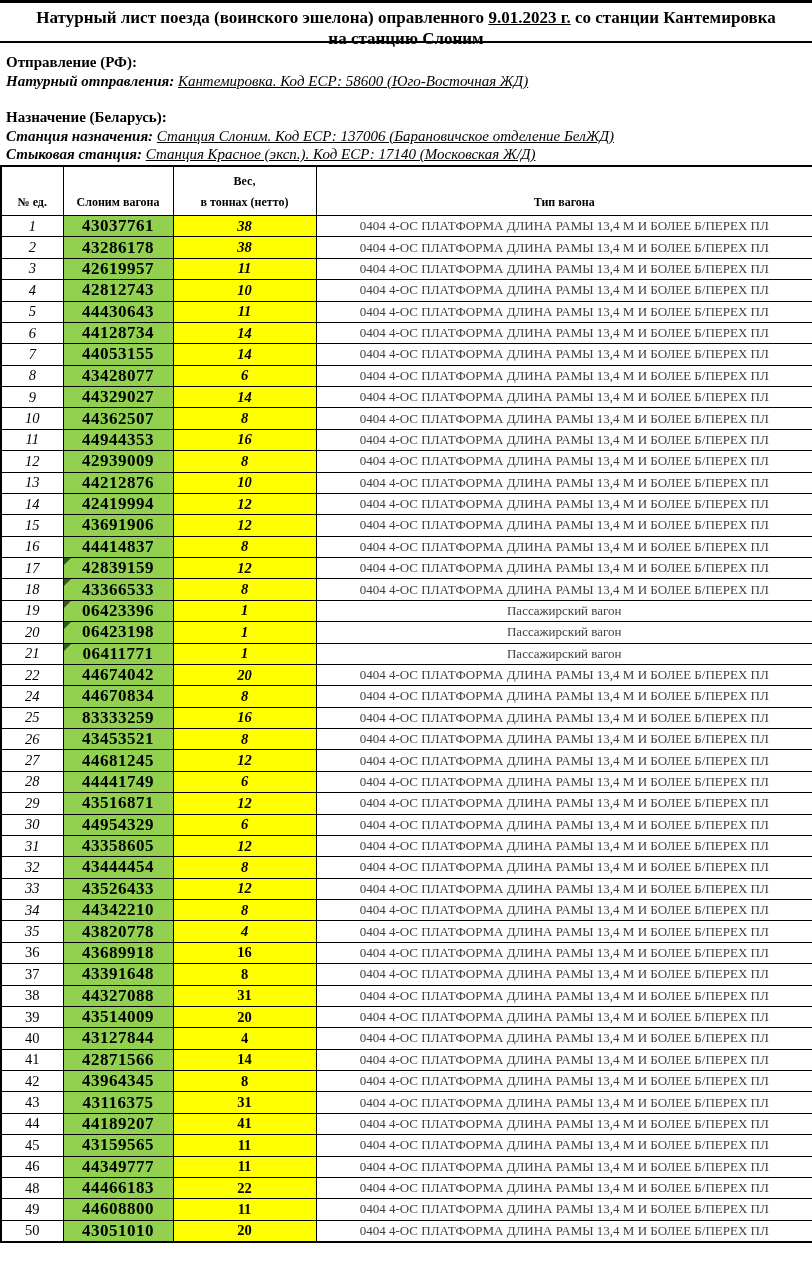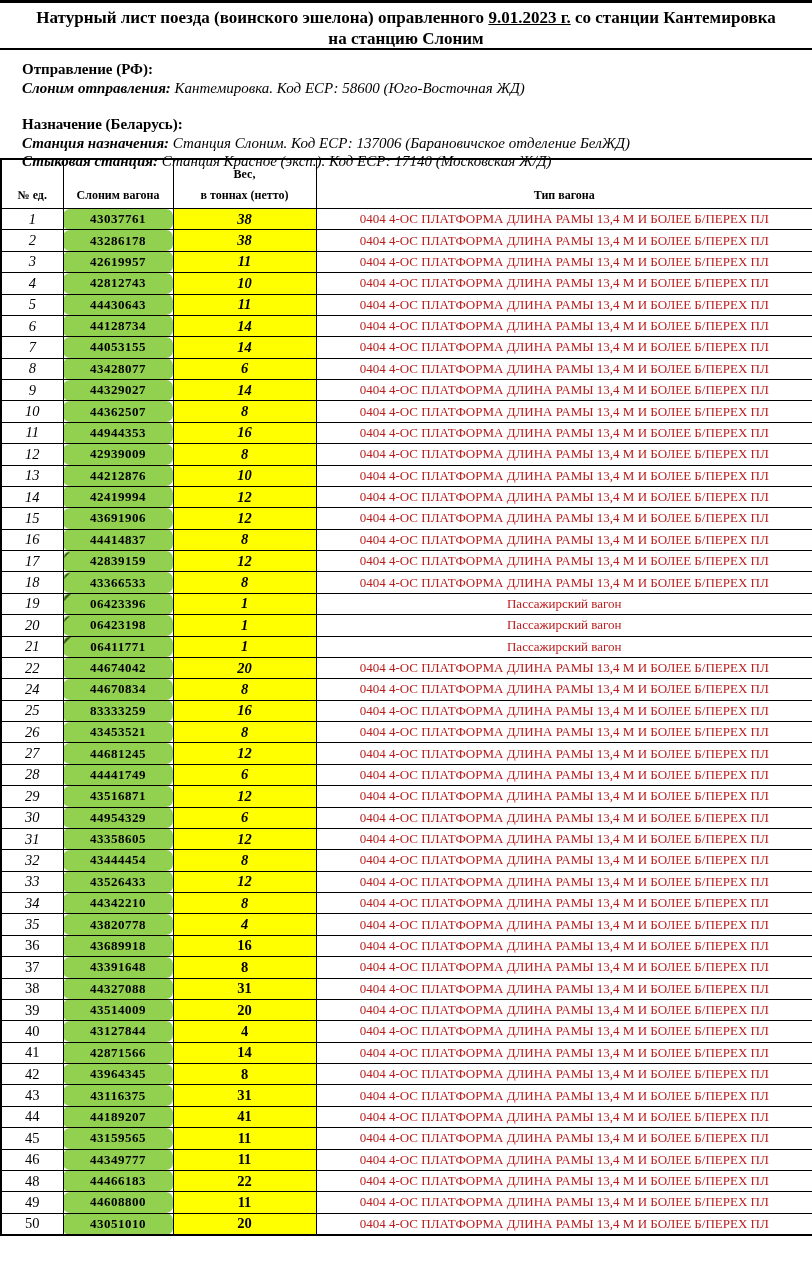--- a/index.html
+++ b/index.html
@@ -9,43 +9,42 @@
     height: 1280px;
     background: #ffffff;
     color: #000;
     font-family: "Liberation Serif", "DejaVu Serif", serif;
     overflow: hidden;
     box-sizing: border-box;
   }
   
   .title-block {
     box-sizing: border-box;
-    height: 50px;
+    height: 43px;
     border-top: 3px solid #000;
     border-bottom: 2px solid #000;
     text-align: center;
     font-weight: bold;
     font-size: 17px;
     line-height: 21px;
     padding: 4px 28px 0 28px;
   }
   .title-block .date-underline { text-decoration: underline; }
   
   .info {
     box-sizing: border-box;
-    height: 108px;
+    height: 122px;
     padding: 10px 6px 0 6px;
     font-size: 15px;
-    margin-left: 16px;
   }
   .info p { margin: 0; line-height: 18.5px; white-space: nowrap; }
   .info .spacer { height: 18px; }
   .b  { font-weight: bold; }
   .bi { font-weight: bold; font-style: italic; }
-  .i  { font-style: italic; }
+  .i  { font-style: italic; text-decoration: underline; }
   
   table.wagon-table {
     border-collapse: collapse;
     table-layout: fixed;
     width: 812px;
     border: 2px solid #000;
   }
   .wagon-table col.col-num    { width: 62px; }
   .wagon-table col.col-wagon  { width: 110px; }
   .wagon-table col.col-weight { width: 143px; }
@@ -65,51 +64,50 @@
     line-height: 21px;
     padding-bottom: 2px;
   }
   .wagon-table tbody td { height: 20.38px; vertical-align: middle; }
   td.c-num   { font-size: 14.5px; background: #ffffff; }
   td.c-num.it { font-style: italic; }
   td.c-wagon {
     position: relative;
     background: var(--wagon-bg, #92D050);
     font-weight: bold;
-    font-size: 13px;
+    font-size: 17px;
     letter-spacing: 0.5px;
-    border-radius: 7px;
   }
   td.c-weight {
     background: var(--weight-bg, #FFFF00);
     font-weight: bold;
     font-size: 14.5px;
   }
   td.c-weight.it { font-style: italic; }
-  td.c-type { font-size: 13px; color: #b91c1c; }
+  td.c-type { font-size: 13px; color: #404040; }
   .flag {
     position: absolute;
     top: 0; left: 0;
     width: 0; height: 0;
     border-top: 7px solid var(--flag-color, #375623);
     border-right: 7px solid transparent;
   }
 </style>
 </head>
 <body>
 
 <div class="page">
 
   <header class="title-block">
     <span>Натурный лист поезда (воинского эшелона) оправленного </span><span class="date-underline">9.01.2023 г.</span><span> со станции Кантемировка  на станцию Слоним</span>
   </header>
 
   <section class="info">
     <p class="b">Отправление (РФ):</p>
-    <p><span class="bi">Слоним отправления:</span> <span class="i">Кантемировка. Код ЕСР: 58600 (Юго-Восточная ЖД)</span></p>
+    <p><span class="bi">Натурный отправления:</span> <span class="i">Кантемировка. Код ЕСР: 58600 (Юго-Восточная ЖД)</span></p>
     <p class="spacer"></p>
     <p class="b">Назначение (Беларусь):</p>
     <p><span class="bi">Станция назначения:</span> <span class="i">Станция Слоним. Код ЕСР: 137006 (Барановичское отделение БелЖД)</span></p>
     <p><span class="bi">Стыковая станция:</span> <span class="i">Станция Красное (эксп.). Код ЕСР: 17140 (Московская Ж/Д)</span></p>
   </section>
 
   <table class="wagon-table">
     <colgroup>
       <col class="col-num">
         <col class="col-wagon">

